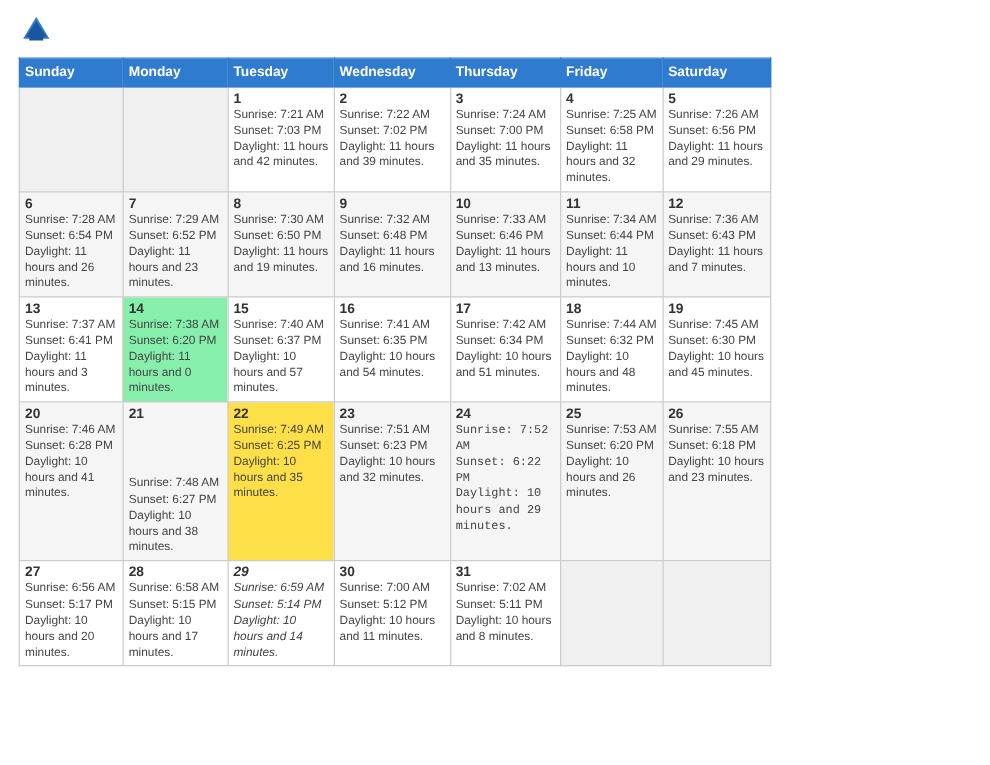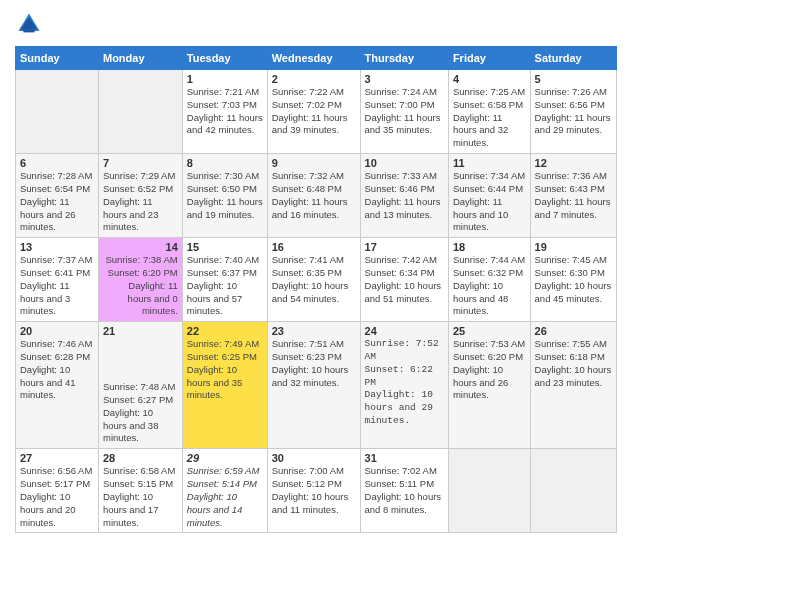--- a/index.html
+++ b/index.html
@@ -209,21 +209,21 @@
 Daylight: 11 hours and 7 minutes.</div>
           </td>
         </tr>
         <tr>
           <td style="background: rgb(255, 255, 255);">
             <span class="day-num">13</span>
             <div class="day-info" style="white-space: pre-line;">Sunrise: 7:37 AM
 Sunset: 6:41 PM
 Daylight: 11 hours and 3 minutes.</div>
           </td>
-          <td style="background: #f0abfc; text-align: right;">
+          <td style="background: #86efac;">
             <span class="day-num">14</span>
             <div class="day-info" style="white-space: pre-line;">Sunrise: 7:38 AM
 Sunset: 6:20 PM
 Daylight: 11 hours and 0 minutes.</div>
           </td>
           <td style="background: rgb(255, 255, 255);">
             <span class="day-num">15</span>
             <div class="day-info" style="white-space: pre-line;">Sunrise: 7:40 AM
 Sunset: 6:37 PM
 Daylight: 10 hours and 57 minutes.</div>

